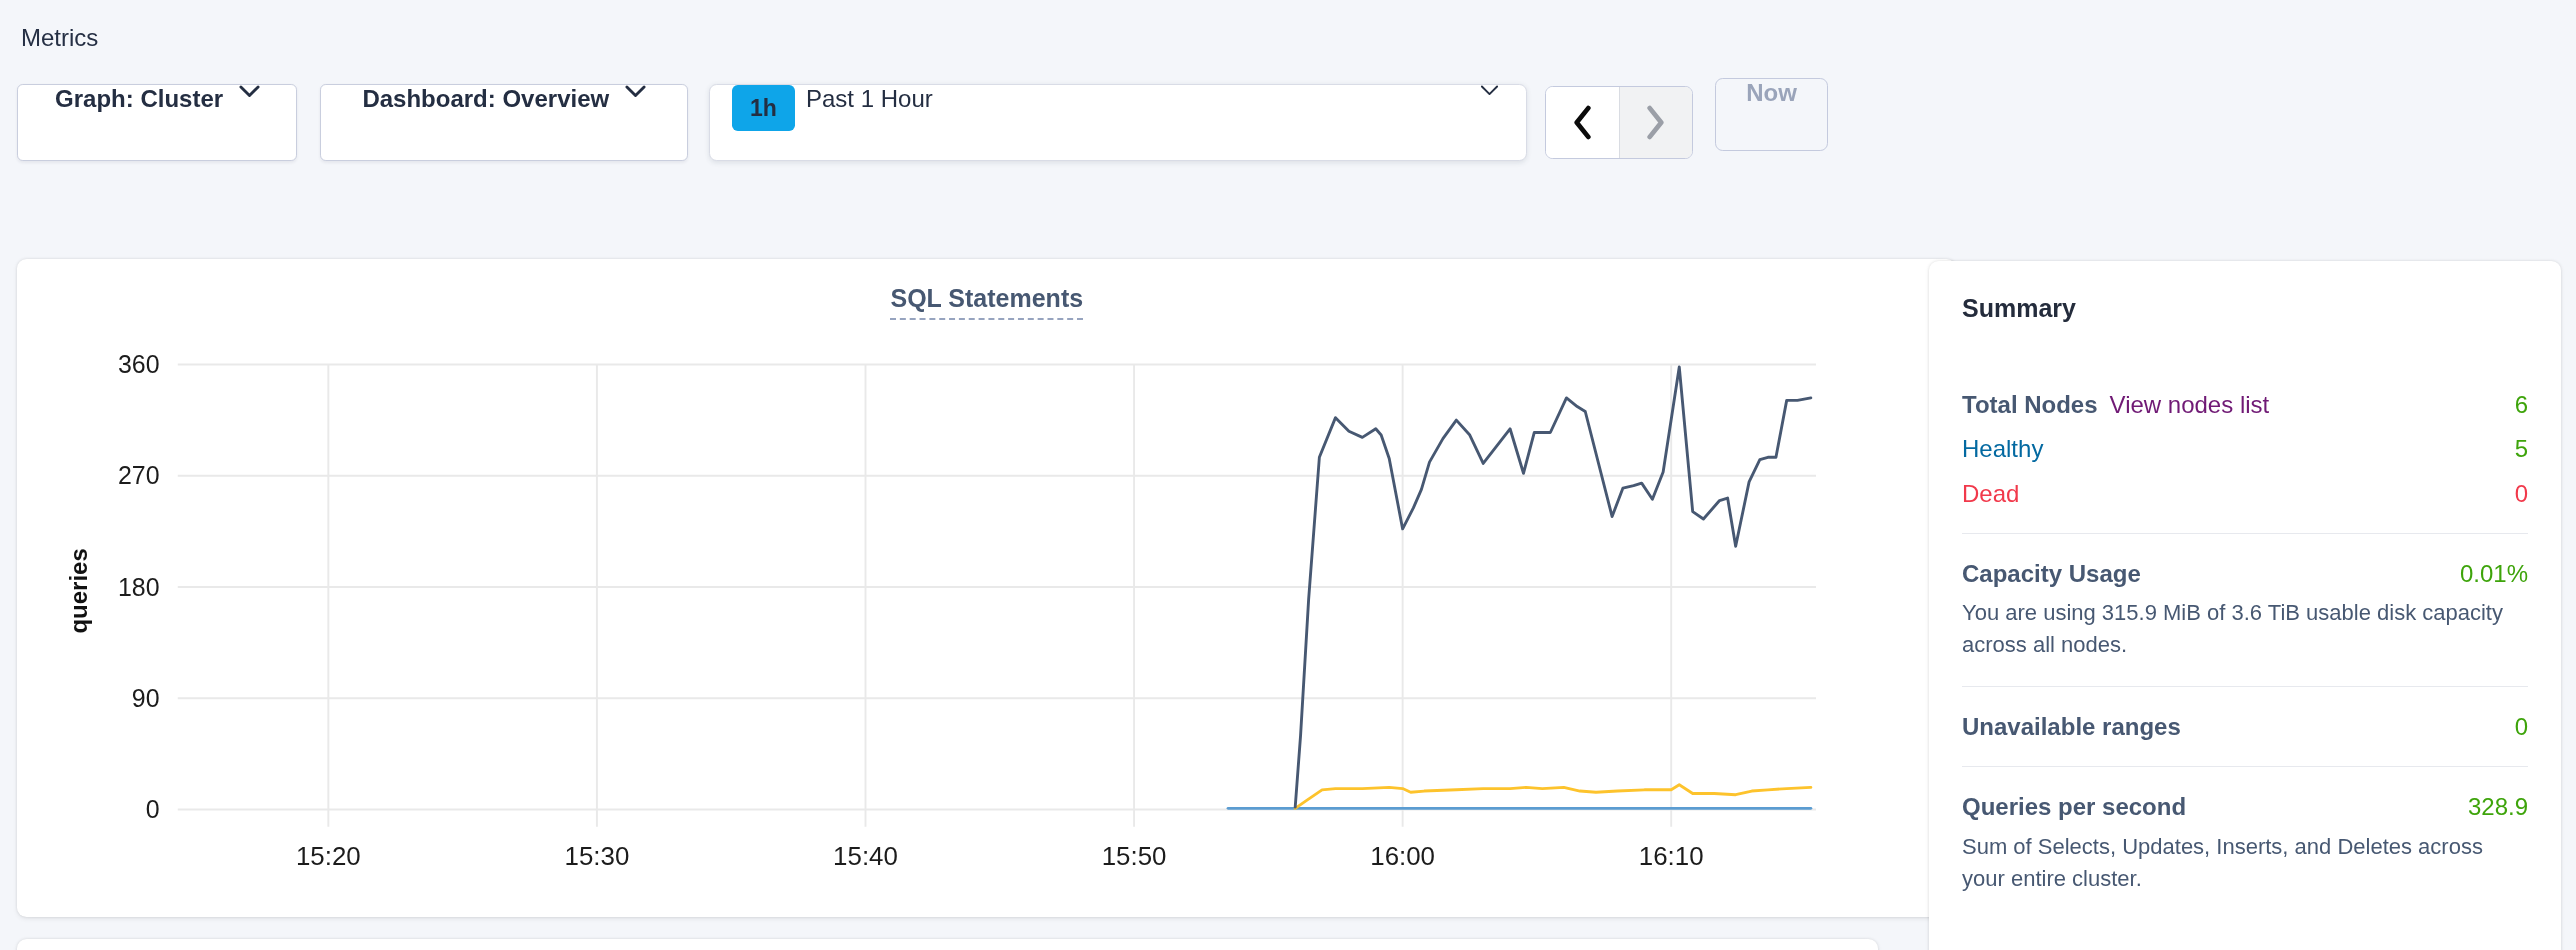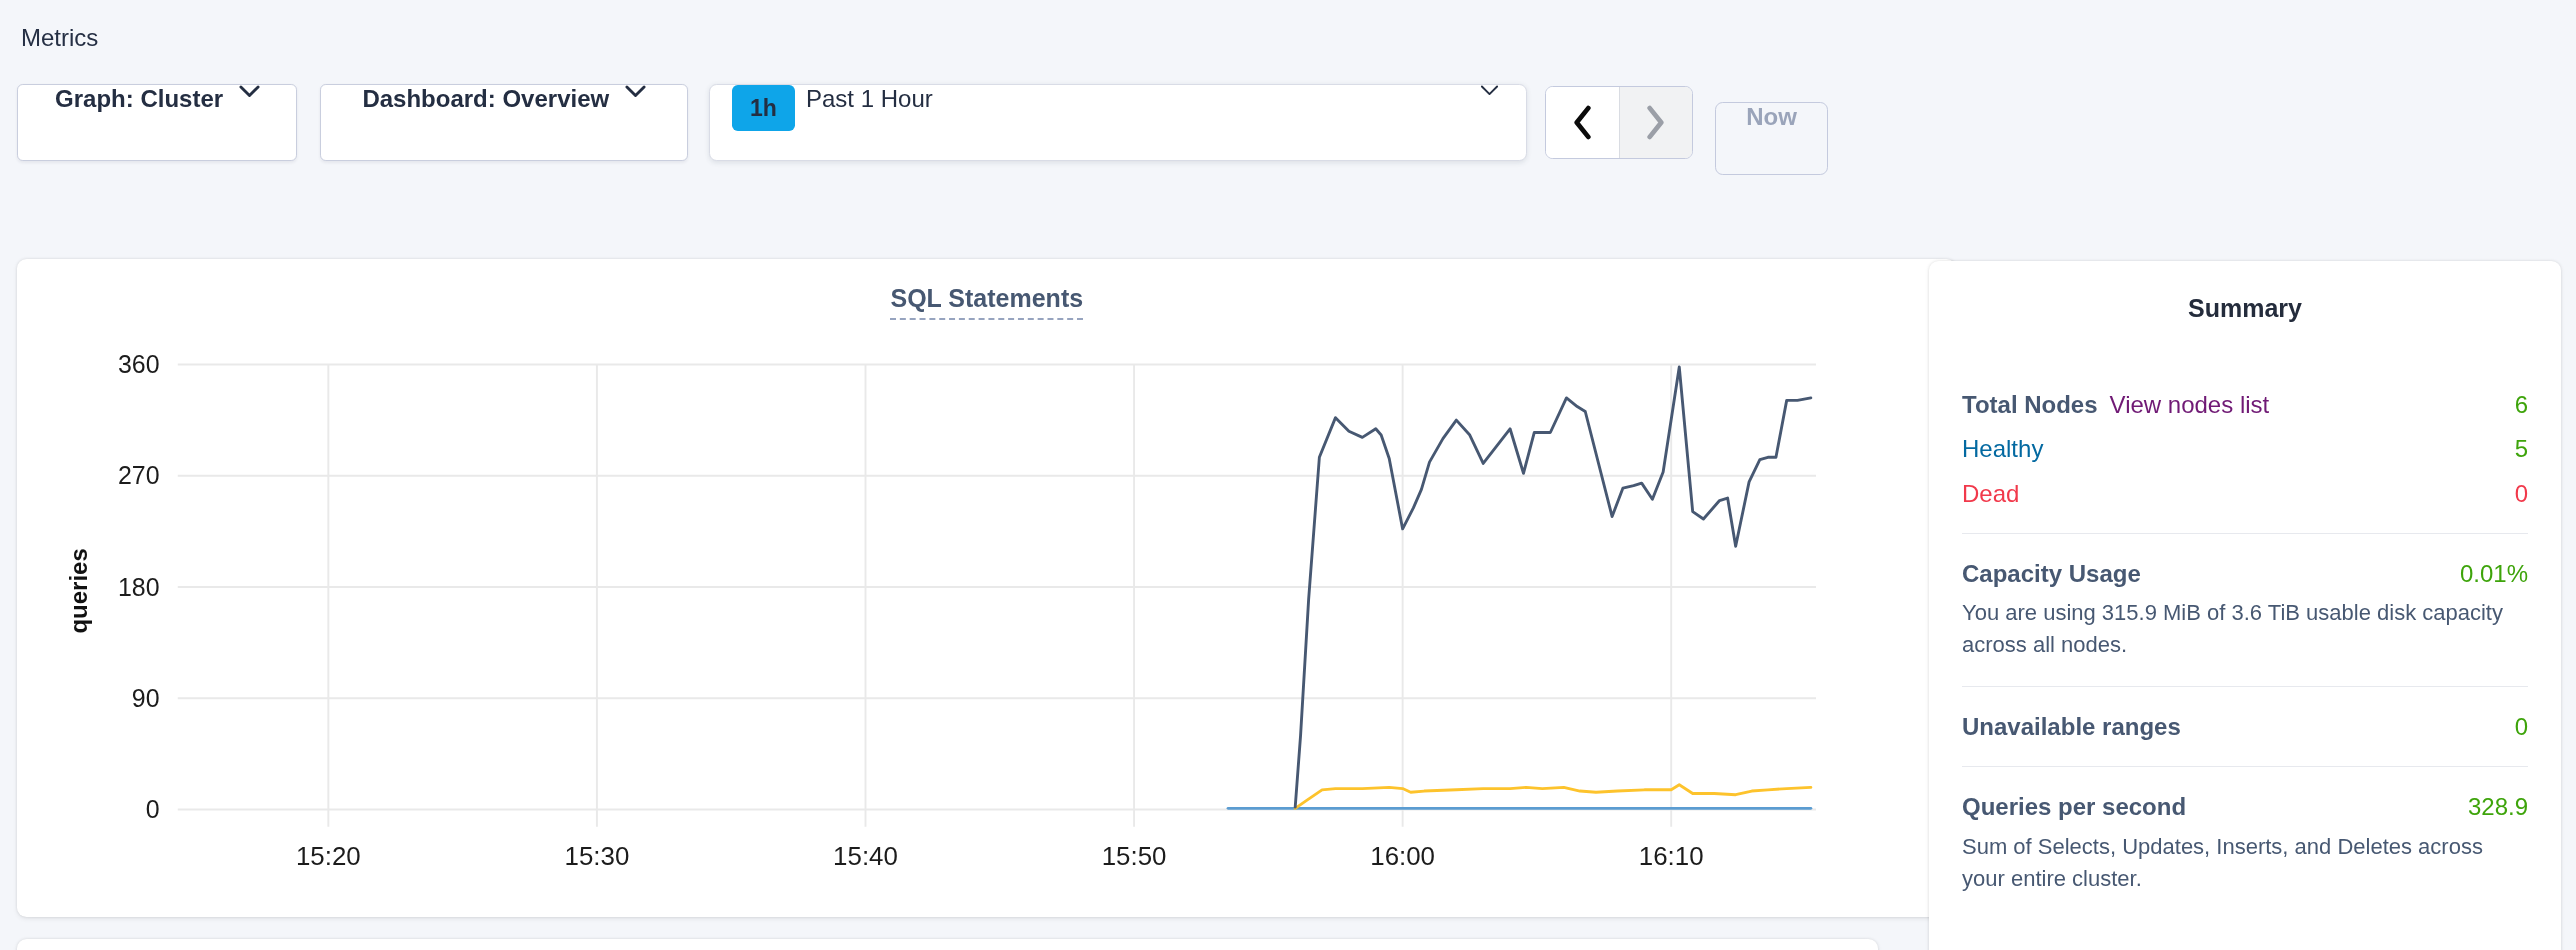--- a/index.html
+++ b/index.html
@@ -46,21 +46,21 @@
   .time-picker .chev { position: absolute; right: 27px; }
   .arrow-group {
     left: 1545px; top: 86px; width: 148px; height: 73px;
     border: 1px solid #c4cade; border-radius: 7.7px;
     padding: 0; overflow: hidden;
   }
   .arrow-btn { width: 50%; height: 100%; display: flex; align-items: center; justify-content: center; cursor: pointer; background: #fff; }
   .arrow-btn.disabled { background: #f1f2f3; cursor: default; }
   .arrow-divider { width: 1px; height: 100%; background: #d9dce2; }
   .now-btn {
-    left: 1715px; top: 102px; width: 113px; height: 73px;
+    left: 1715px; top: 78px; width: 113px; height: 73px;
     background: transparent;
     border: 1px solid #c4cade; border-radius: 7.7px;
     justify-content: center;
     font-size: 24px; font-weight: 600; color: #9aa4ba;
     cursor: default;
   }
   
   .card {
     position: absolute; background: #fff; border-radius: 9.6px;
     box-shadow: 0 0 2.9px rgba(0,0,0,.10), 0 1.9px 5.8px rgba(0,0,0,.07);
@@ -70,21 +70,21 @@
   #summary-card { left: 1929px; top: 261px; width: 632px; height: 729px; padding: 0 33px; }
   .chart-title-wrap { position: absolute; top: 25px; left: 0; width: 100%; text-align: center; }
   .chart-title {
     display: inline-block;
     font-size: 25px; font-weight: 700; color: #475872;
     border-bottom: 2.9px dashed #97a4bf; padding-bottom: 4.8px;
     cursor: help;
   }
   #chart-svg { position: absolute; left: 0; top: 0; }
   
-  .summary-title { text-align: center; margin-top: 33px; font-size: 25px; font-weight: 700; color: #242c3c; line-height: 29px; }
+  .summary-title { text-align: left; margin-top: 33px; font-size: 25px; font-weight: 700; color: #242c3c; line-height: 29px; }
   .sum-row { display: flex; justify-content: space-between; align-items: baseline; font-size: 24px; line-height: 29px; margin-bottom: 15.4px; }
   .nodes-section { margin-top: 67px; }
   .lbl-dark { font-weight: 700; color: #475872; }
   .lbl-green { color: #0369a1; }
   .lbl-orange { color: #f0a42e; }
   .lbl-red { color: #f1394b; }
   .val-green { color: #3ea40b; }
   .val-orange { color: #f0a42e; }
   .val-red { color: #f1394b; }
   .nodes-link { color: #701a75; margin-left: 12px; font-weight: 400; cursor: pointer; text-decoration: none; }

